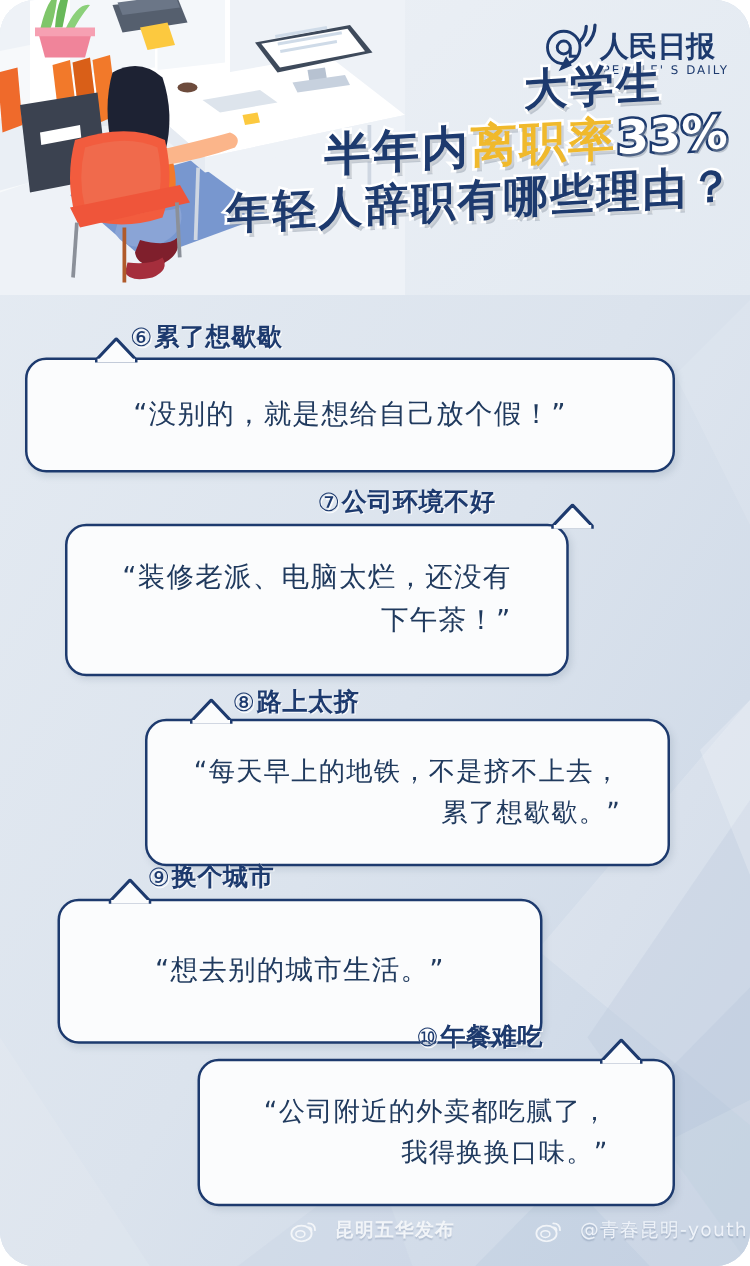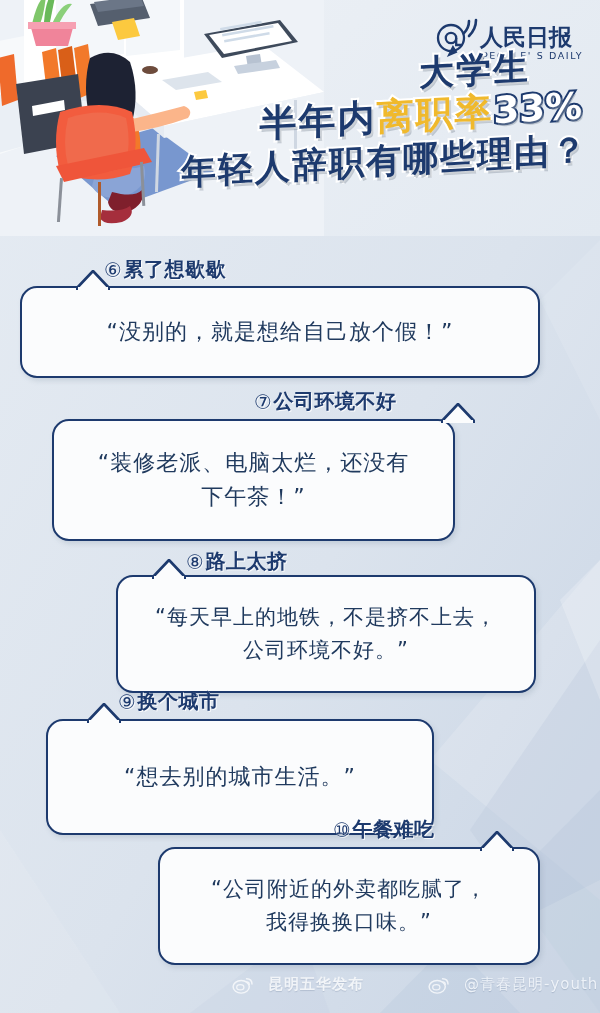--- a/index.html
+++ b/index.html
@@ -5,20 +5,21 @@
   * { box-sizing: border-box; margin: 0; padding: 0; }
   html, body {
     width: 600px; height: 1013px;
     font-family: "DejaVu Sans", "Liberation Sans", sans-serif;
     overflow: hidden;
   }
   #page {
     position: relative; width: 600px; height: 1013px;
     background: linear-gradient(160deg, #e3eaf2 0%, #dbe3ed 40%, #d3dce9 75%, #ccd7e6 100%);
     overflow: hidden;
+    border-radius: 28px;
   }
   .bg-svg { position: absolute; inset: 0; width: 600px; height: 1013px; }
 
   
   #header {
     position: absolute; left: 0; top: 0; width: 600px; height: 236px;
     background: linear-gradient(135deg,#eef2f6 0%, #e9eef4 45%, #e2e9f1 100%);
     overflow: hidden;
   }
   #header-illustration { position: absolute; left: -6px; top: -4px; width: 330px; height: 240px; }
@@ -66,21 +67,21 @@
     background: #fbfcfd;
     border: 2.6px solid #1d3a6e;
     border-radius: 17px;
     display: flex; align-items: center; justify-content: center;
     text-align: center;
     box-shadow: 2px 3px 5px rgba(120,135,155,.22);
   }
   .bubble .qtext {
     font-family: "DejaVu Sans", "Liberation Sans", sans-serif;
     color: #203a5e; font-size: 22px; line-height: 1.55;
-    letter-spacing: 1px; padding: 0 14px;
+    letter-spacing: 1px; padding: 0 14px; text-align: right;
   }
   
   .tail { position: absolute; width: 34px; height: 19px; }
   .tail svg { display: block; }
 
   
   #footer {
     position: absolute; left: 0; bottom: 0; width: 600px; height: 48px;
   }
   .wm { position: absolute; display: flex; align-items: center; gap: 14px; }
@@ -254,21 +255,21 @@
       </div>
     </div>
 
     <div class="entry" style="left:0; top:308px; width:600px; height:150px;">
       <div class="tag" style="left:186px; top:4px;">
         <span class="circnum">⑧</span><span>路上太挤</span>
       </div>
       <div class="bubble" style="left:116px; top:31px; width:420px; height:118px;">
         <div class="qtext" style="font-size:21px;">
           <div>“每天早上的地铁，不是挤不上去，</div>
-          <div>公司环境不好。”</div>
+          <div>累了想歇歇。”</div>
         </div>
       </div>
       <div class="tail" style="left:152px; top:15px;">
         <svg viewBox="0 0 34 20">
             <polygon points="0,19 17,1 34,19" fill="#fbfcfd" stroke="#1d3a6e" stroke-width="2.6" stroke-linejoin="round"></polygon>
             <rect x="2" y="17" width="30" height="5" fill="#fbfcfd"></rect>
           </svg>
       </div>
     </div>
 

